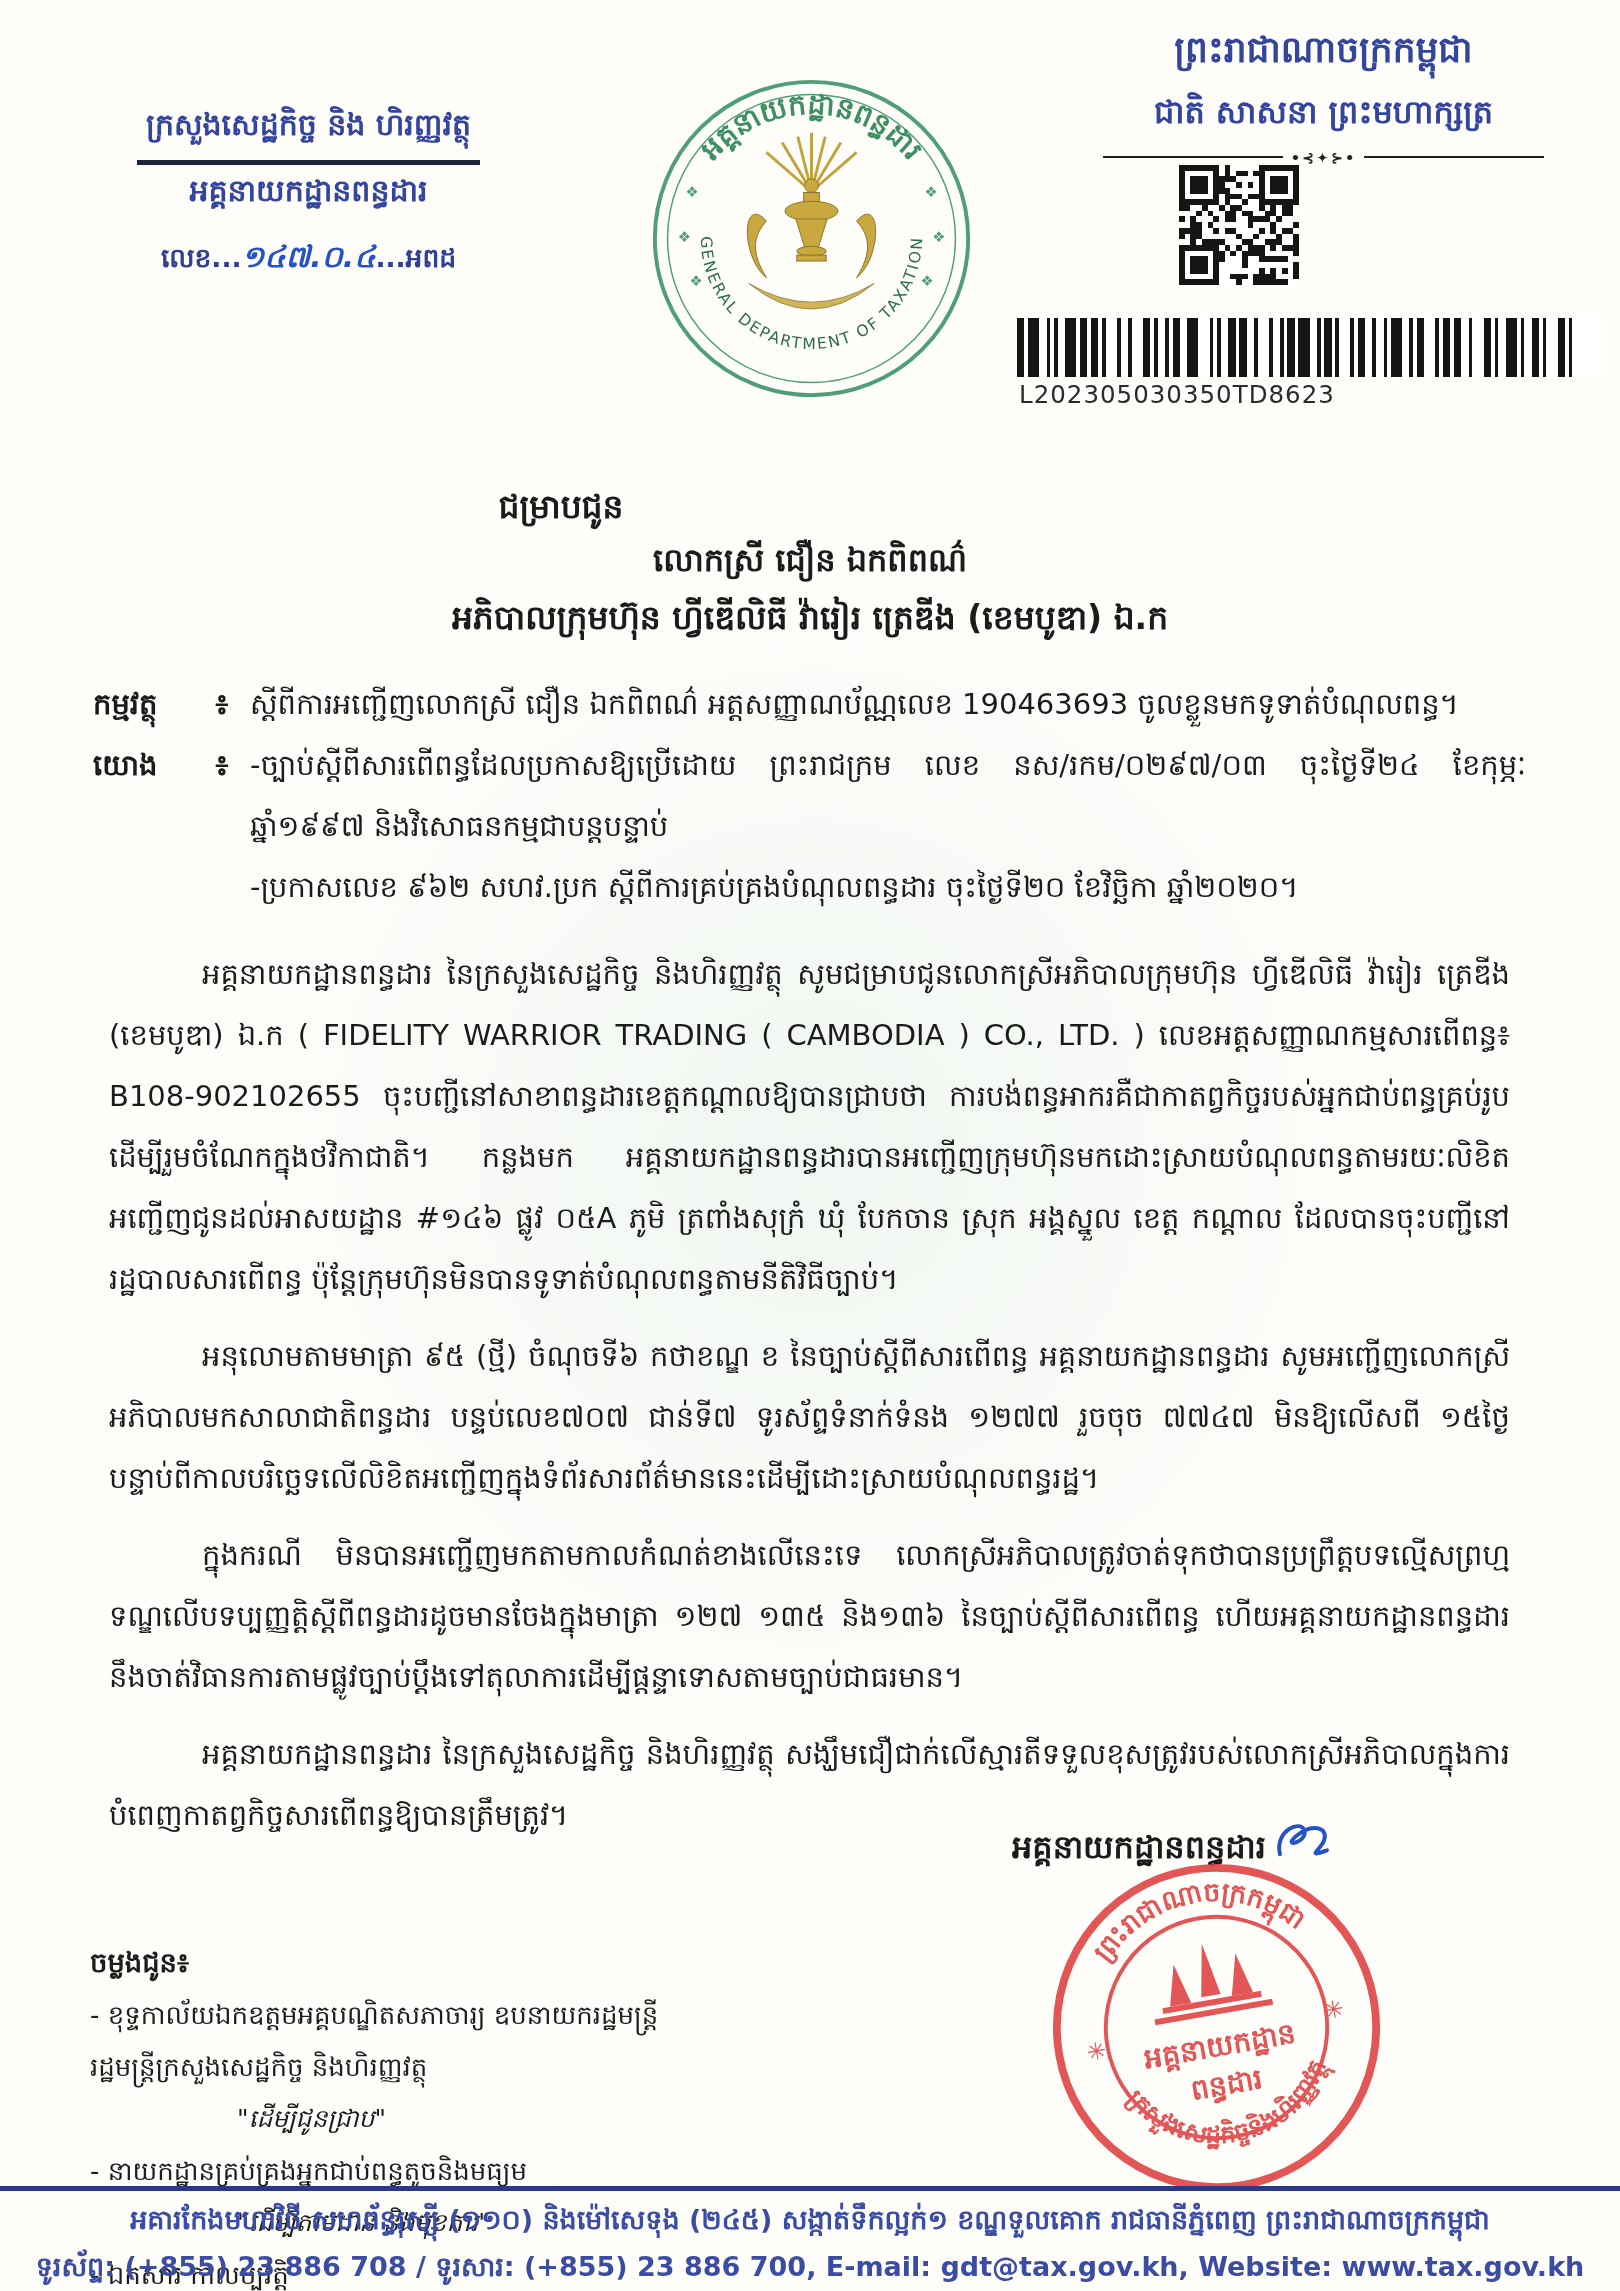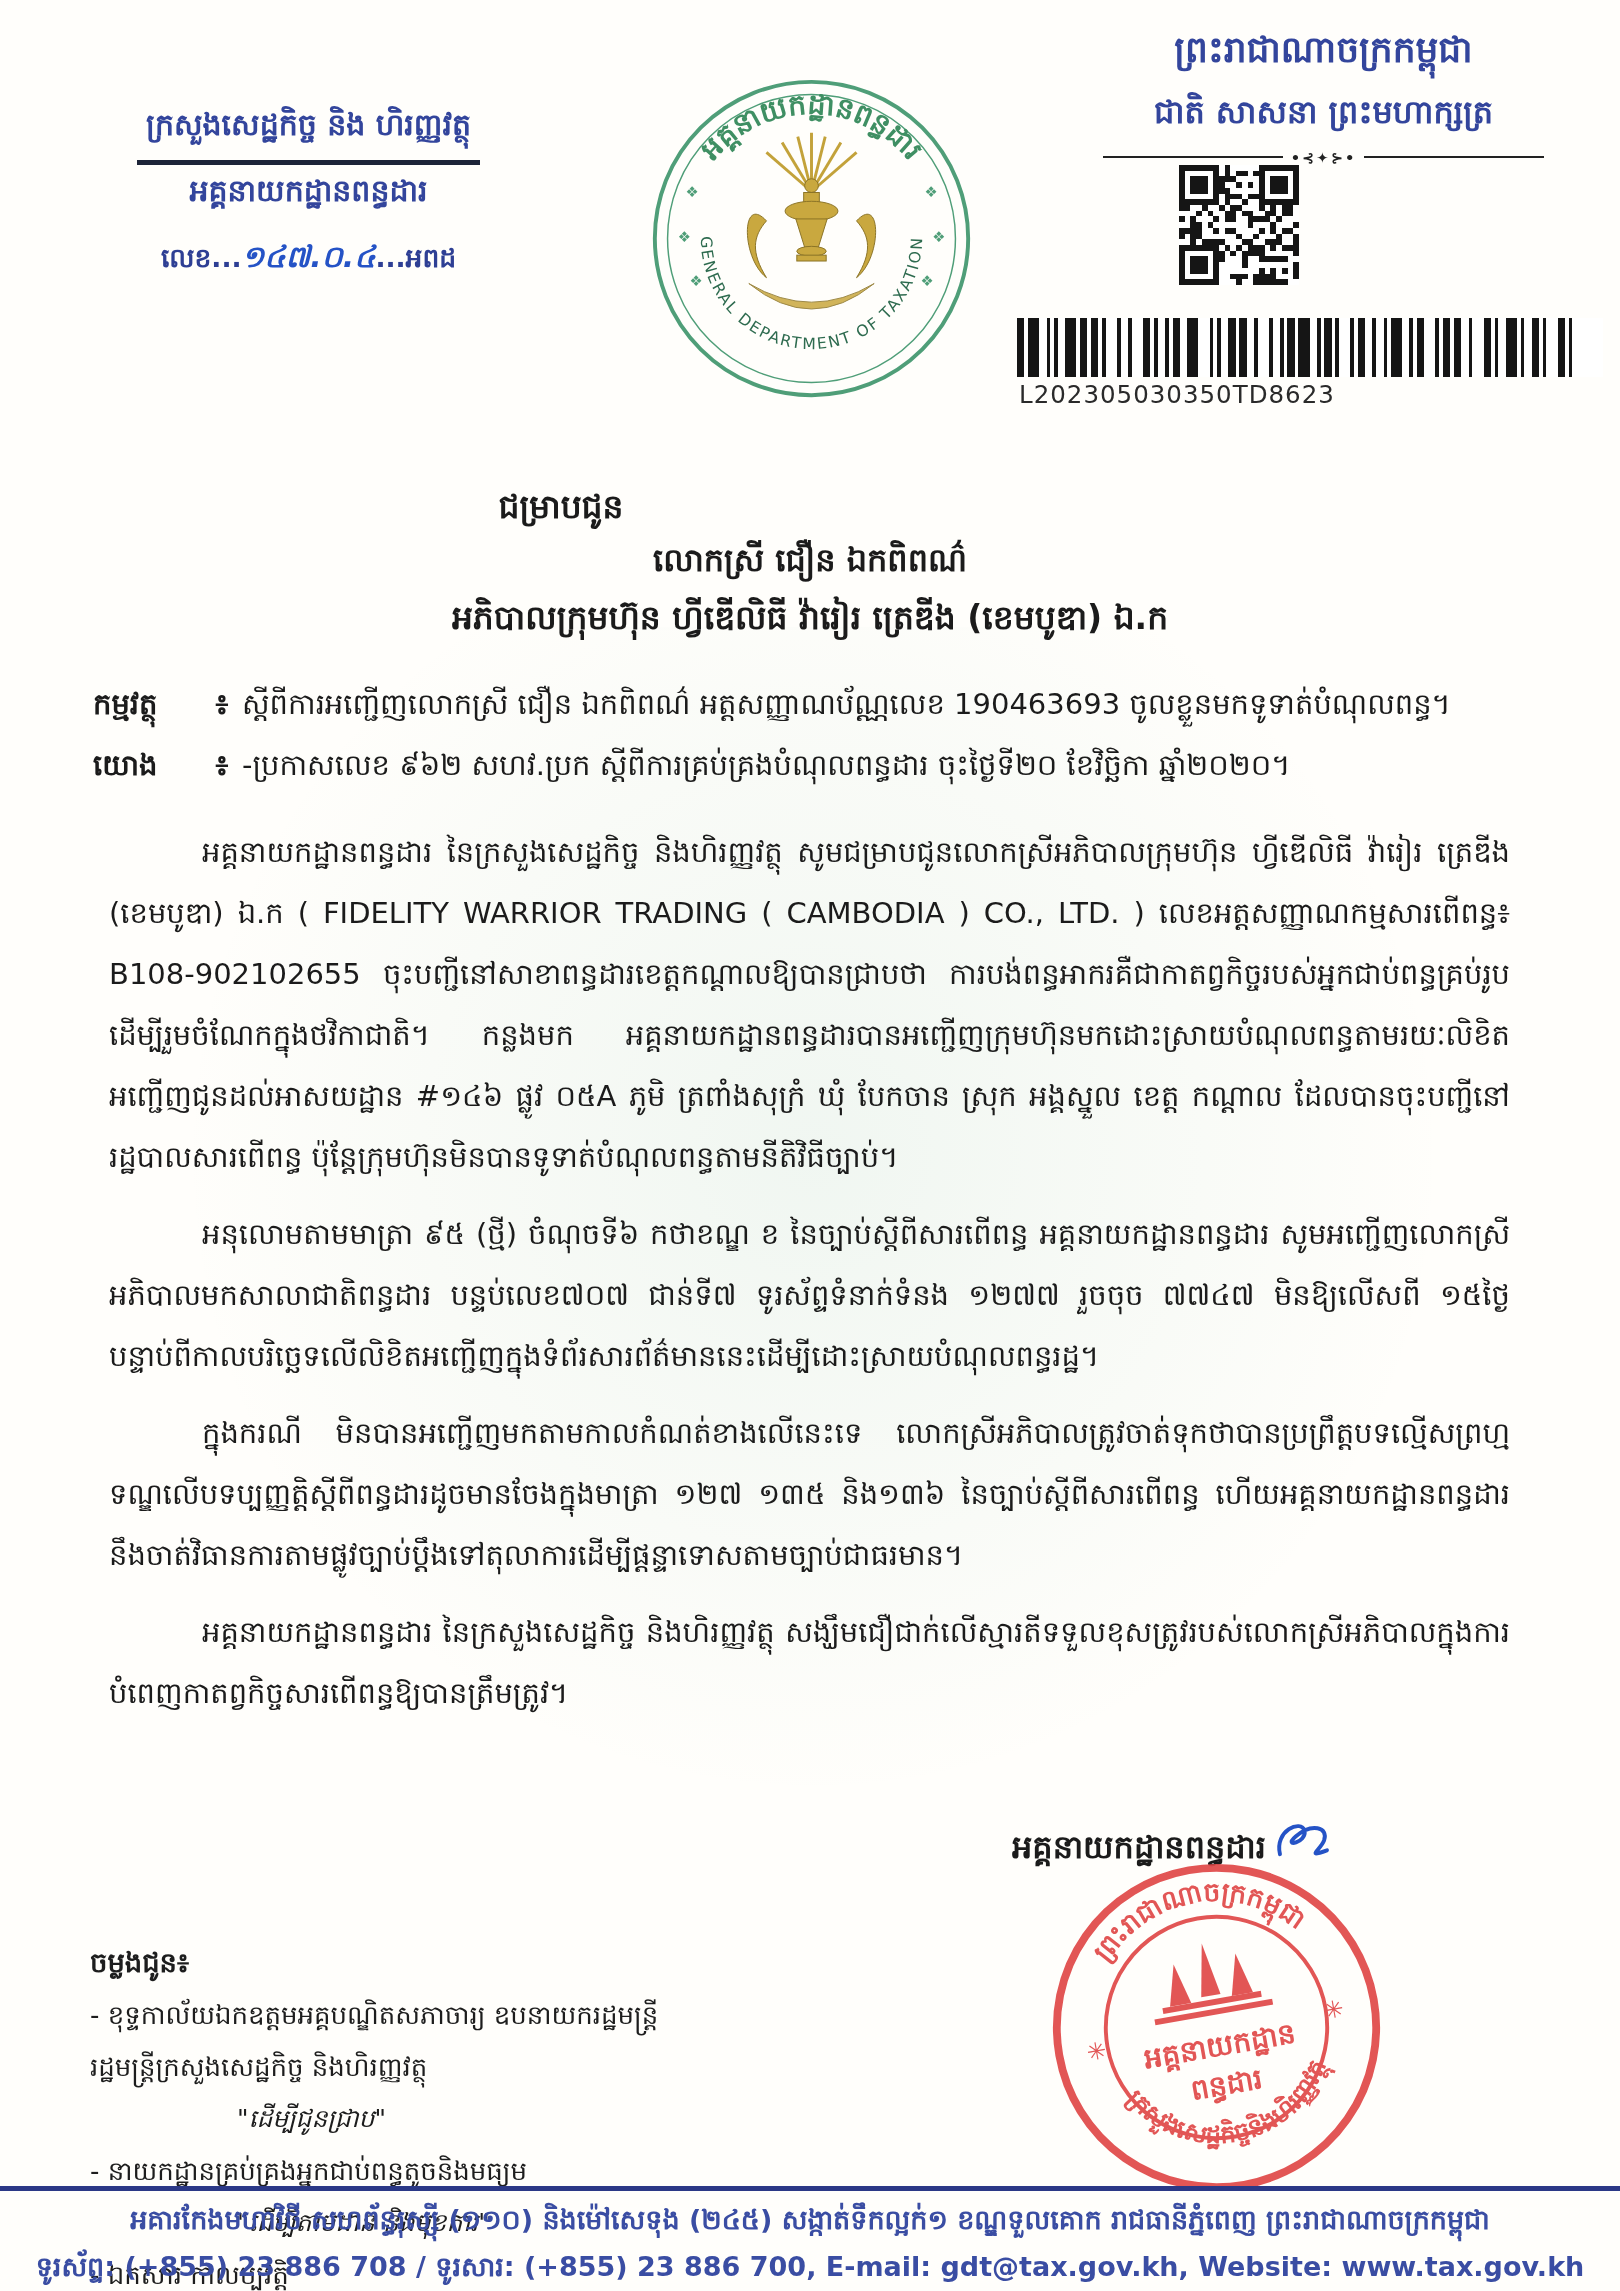--- a/index.html
+++ b/index.html
@@ -43,21 +43,21 @@
   
   .dates{position:absolute; right:39px; top:400px; width:990px; text-align:right; font-size:29px; color:#151515;}
   .dates .row2{margin-top:15.7px;}
   .dates .hw{font-size:32px;}
   
   .salute{position:absolute; left:0; top:486px; width:1122px; text-align:center; font-size:33px; font-weight:bold;}
   .recipient{position:absolute; left:0; top:540px; width:1620px; text-align:center; font-size:32px; font-weight:bold;}
   .rtitle{position:absolute; left:0; top:597px; width:1620px; text-align:center; font-size:33px; font-weight:bold;}
   
   .body{position:absolute; left:93px; top:674px; width:1433px; font-size:29px; line-height:61px; text-align:justify;}
-  .hang{display:flex;}
+  .hang{display:flex;gap:8px;}
   .hang .lab{flex:0 0 149px; display:flex; justify-content:space-between; font-weight:bold; padding-right:13.7px; box-sizing:border-box;}
   .hang .cnt{flex:1;}
   .body p{margin:16px; text-indent:93px;}
   .body p.first{margin-top:25.5px;}
   
   .sig{position:absolute; left:1012px; top:1817px; width:490px; font-size:32px; font-weight:bold; white-space:nowrap;}
   .sig svg{vertical-align:-5.9px; margin-left:5.9px;}
   .stamp{position:absolute; left:1049px; top:1860px; width:335px; height:335px;
     transform:rotate(-10deg); opacity:.92;}
   
@@ -470,20 +470,21 @@
           <span>៖</span>
         </div>
       <div class="cnt">ស្តីពីការអញ្ជើញលោកស្រី ជឿន ឯកពិពណ៌ អត្តសញ្ញាណប័ណ្ណលេខ 190463693 ចូលខ្លួនមកទូទាត់បំណុលពន្ធ។</div>
     </div>
     <div class="hang">
       <div class="lab">
           <span>យោង</span>
           <span>៖</span>
         </div>
       <div class="cnt">
+        <div>-ច្បាប់ស្តីពីសារពើពន្ធដែលប្រកាសឱ្យប្រើដោយ ព្រះរាជក្រម លេខ នស/រកម/០២៩៧/០៣ ចុះថ្ងៃទី២៤ ខែកុម្ភៈ ឆ្នាំ១៩៩៧ និងវិសោធនកម្មជាបន្តបន្ទាប់</div>
         <div>-ប្រកាសលេខ ៩៦២ សហវ.ប្រក ស្តីពីការគ្រប់គ្រងបំណុលពន្ធដារ ចុះថ្ងៃទី២០ ខែវិច្ឆិកា ឆ្នាំ២០២០។</div>
       </div>
     </div>
     <p class="first">អគ្គនាយកដ្ឋានពន្ធដារ នៃក្រសួងសេដ្ឋកិច្ច និងហិរញ្ញវត្ថុ សូមជម្រាបជូនលោកស្រីអភិបាលក្រុមហ៊ុន ហ្វីឌើលិធី វ៉ារៀរ ត្រេឌីង (ខេមបូឌា) ឯ.ក ( FIDELITY WARRIOR TRADING ( CAMBODIA ) CO., LTD. ) លេខអត្តសញ្ញាណកម្មសារពើពន្ធ៖ B108-902102655 ចុះបញ្ជីនៅសាខាពន្ធដារខេត្តកណ្តាលឱ្យបានជ្រាបថា ការបង់ពន្ធអាករគឺជាកាតព្វកិច្ចរបស់អ្នកជាប់ពន្ធគ្រប់រូបដើម្បីរួមចំណែកក្នុងថវិកាជាតិ។ កន្លងមក អគ្គនាយកដ្ឋានពន្ធដារបានអញ្ជើញក្រុមហ៊ុនមកដោះស្រាយបំណុលពន្ធតាមរយៈលិខិតអញ្ជើញជូនដល់អាសយដ្ឋាន #១៤៦ ផ្លូវ ០៥A ភូមិ ត្រពាំងសុក្រំ ឃុំ បែកចាន ស្រុក អង្គស្នួល ខេត្ត កណ្តាល ដែលបានចុះបញ្ជីនៅរដ្ឋបាលសារពើពន្ធ ប៉ុន្តែក្រុមហ៊ុនមិនបានទូទាត់បំណុលពន្ធតាមនីតិវិធីច្បាប់។</p>
     <p>អនុលោមតាមមាត្រា ៩៥ (ថ្មី) ចំណុចទី៦ កថាខណ្ឌ ខ នៃច្បាប់ស្តីពីសារពើពន្ធ អគ្គនាយកដ្ឋានពន្ធដារ សូមអញ្ជើញលោកស្រីអភិបាលមកសាលាជាតិពន្ធដារ បន្ទប់លេខ៧០៧ ជាន់ទី៧ ទូរស័ព្ទទំនាក់ទំនង ១២៧៧ រួចចុច ៧៧៤៧ មិនឱ្យលើសពី ១៥ថ្ងៃ បន្ទាប់ពីកាលបរិច្ឆេទលើលិខិតអញ្ជើញក្នុងទំព័រសារព័ត៌មាននេះដើម្បីដោះស្រាយបំណុលពន្ធរដ្ឋ។</p>
     <p>ក្នុងករណី មិនបានអញ្ជើញមកតាមកាលកំណត់ខាងលើនេះទេ លោកស្រីអភិបាលត្រូវចាត់ទុកថាបានប្រព្រឹត្តបទល្មើសព្រហ្មទណ្ឌលើបទប្បញ្ញត្តិស្តីពីពន្ធដារដូចមានចែងក្នុងមាត្រា ១២៧ ១៣៥ និង១៣៦ នៃច្បាប់ស្តីពីសារពើពន្ធ ហើយអគ្គនាយកដ្ឋានពន្ធដារនឹងចាត់វិធានការតាមផ្លូវច្បាប់ប្តឹងទៅតុលាការដើម្បីផ្តន្ទាទោសតាមច្បាប់ជាធរមាន។</p>
     <p>អគ្គនាយកដ្ឋានពន្ធដារ នៃក្រសួងសេដ្ឋកិច្ច និងហិរញ្ញវត្ថុ សង្ឃឹមជឿជាក់លើស្មារតីទទួលខុសត្រូវរបស់លោកស្រីអភិបាលក្នុងការបំពេញកាតព្វកិច្ចសារពើពន្ធឱ្យបានត្រឹមត្រូវ។</p>
   </div>
 
   <div class="sig">

